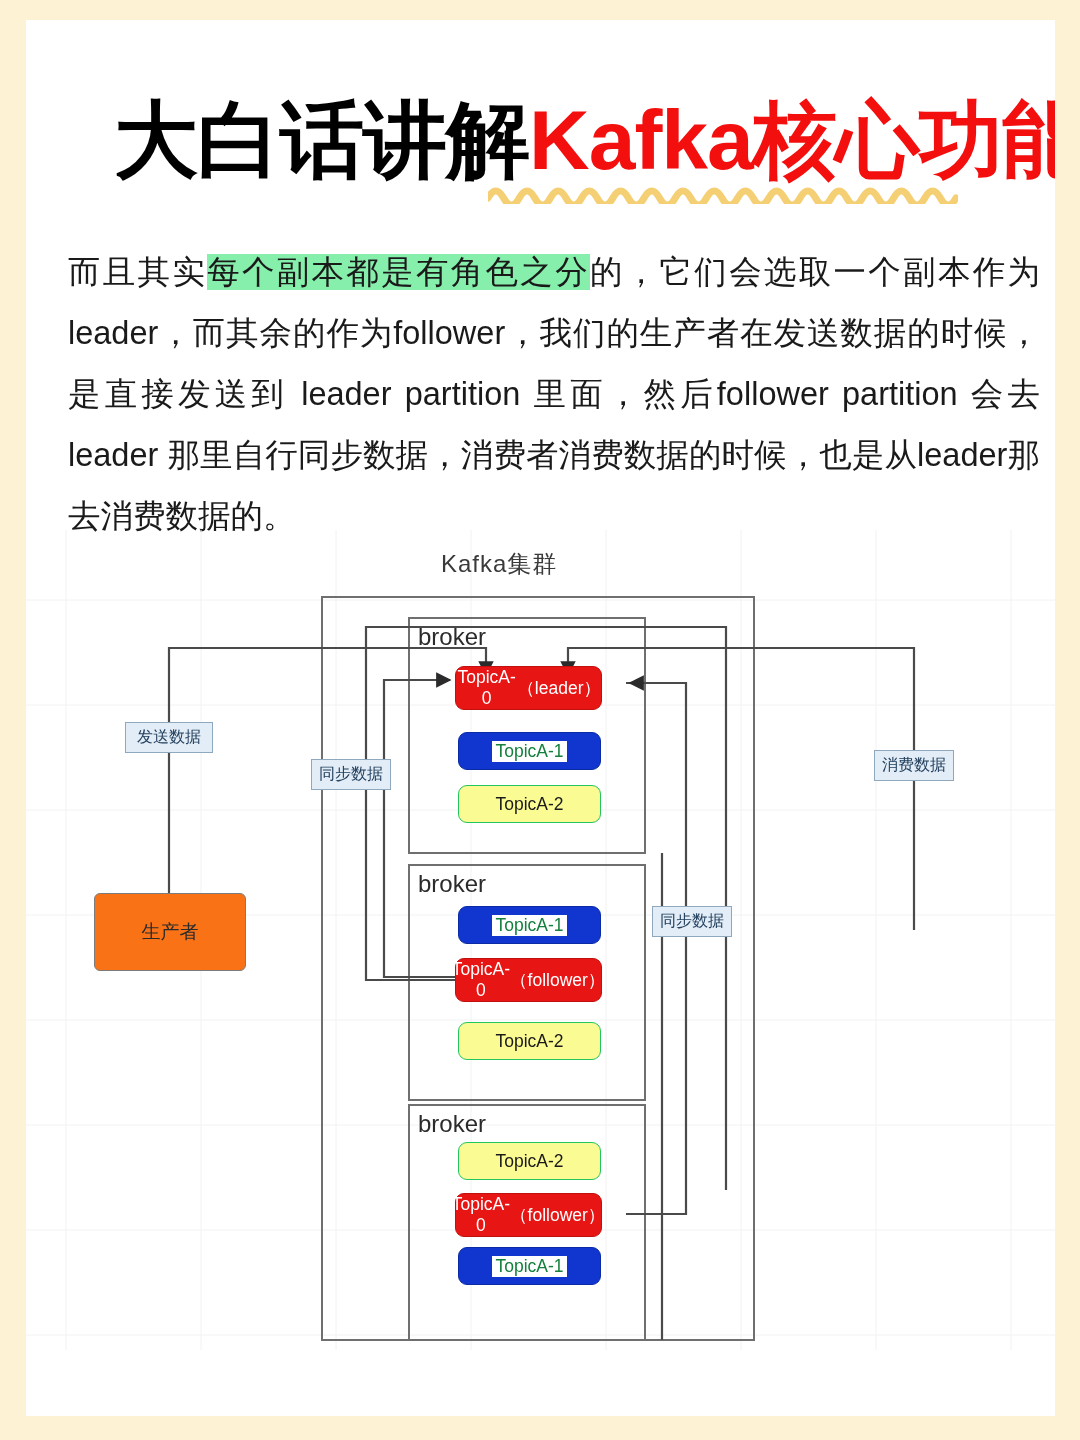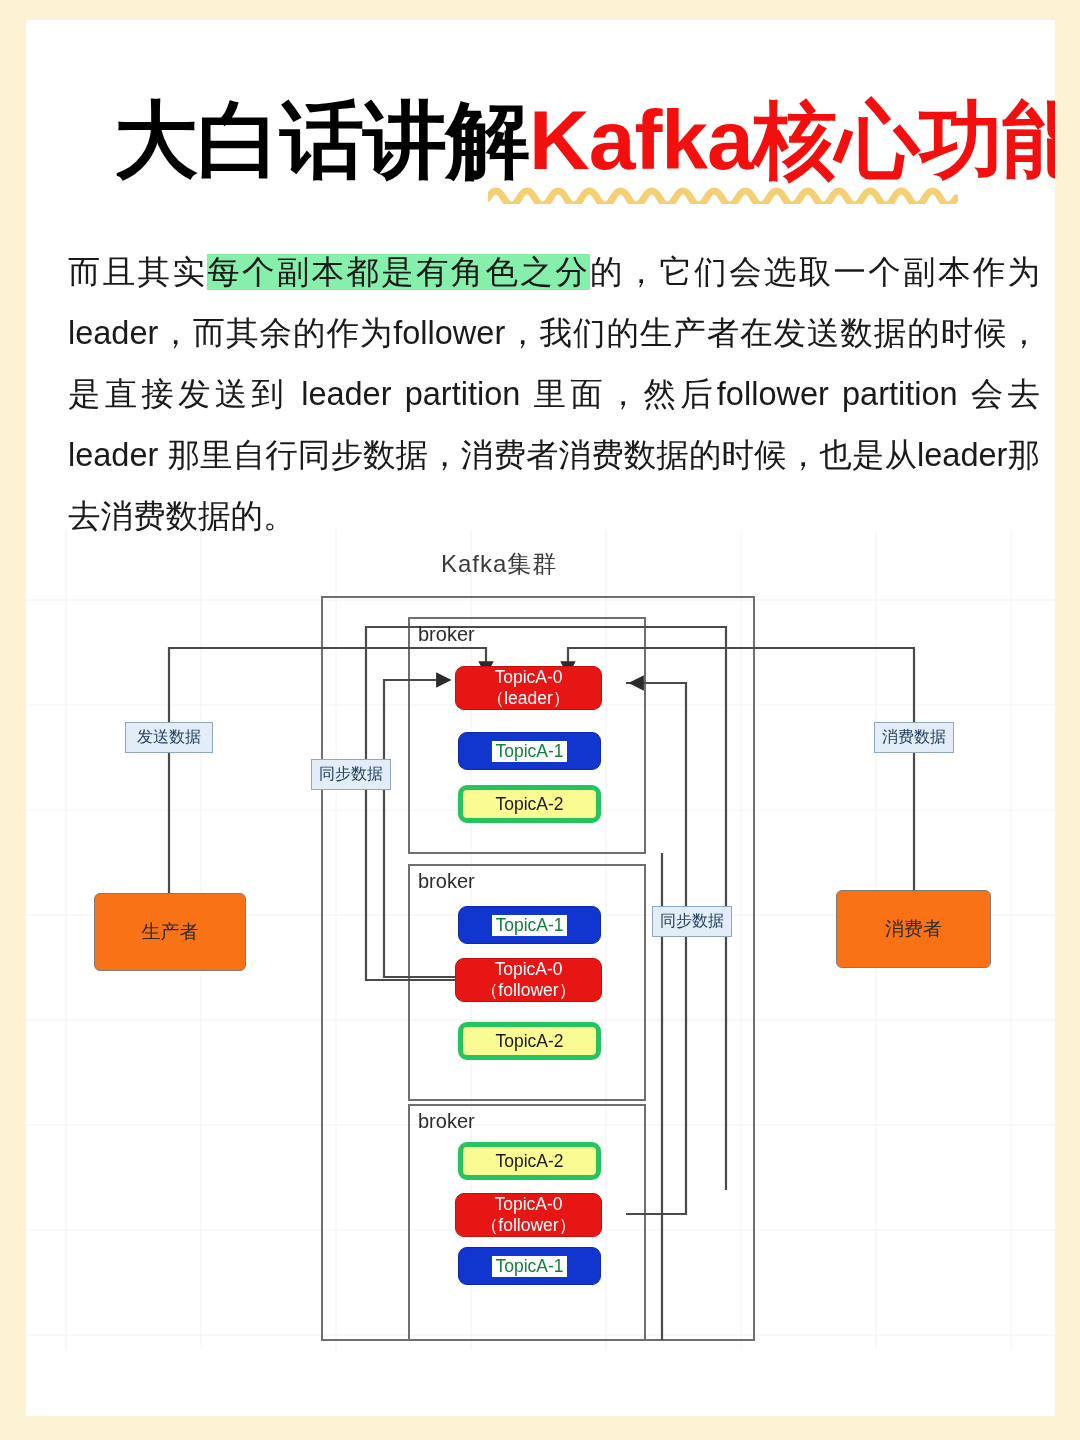--- a/index.html
+++ b/index.html
@@ -89,32 +89,31 @@
     left: 415px;
     top: 18px;
     font-size: 24px;
     color: #3a3a3a;
     letter-spacing: 1px;
   }
 
   
   .broker-label {
     position: absolute;
-    font-size: 20px;
+    font-size: 24px;
     color: #2b2b2b;
   }
 
   
   .part {
     position: absolute;
     border-radius: 9px;
     display: flex;
     align-items: center;
     justify-content: center;
-    flex-direction: column;
     font-size: 17.5px;
     line-height: 21px;
     text-align: center;
     box-sizing: border-box;
   }
   .part.red {
     background: #e81515;
     border: 1px solid #c01010;
     color: #ffffff;
   }
@@ -123,21 +122,21 @@
     border: 1px solid #0b2aa5;
     color: #ffffff;
   }
   .part.blue .ptext {
     background: #ffffff;
     color: #15803d;
     padding: 0 3px;
   }
   .part.yellow {
     background: #fbfb93;
-    border: 5px solid #22c55e;
+    border: 1px solid #22c55e;
     color: #1a1a1a;
   }
 
   
   .tag {
     position: absolute;
     background: #e3edf7;
     border: 1px solid #8fa8bd;
     color: #23405e;
     font-size: 16px;
@@ -287,25 +286,22 @@
       <span class="ptext">TopicA-0</span>
       <span class="prole">（follower）</span>
     </div>
     <div class="part blue" style="left:432px; top:717px; width:143px; height:38px;">
       <span class="ptext">TopicA-1</span>
     </div>
 
     <div class="tag" style="left:99px; top:192px; width:88px;font-family:Liberation Mono, monospace;">发送数据</div>
     <div class="tag" style="left:285px; top:229px; width:80px;">同步数据</div>
     <div class="tag" style="left:626px; top:376px; width:80px;">同步数据</div>
-    <div class="tag" style="left:848px; top:192px; width:80px;">消费数据</div>
+    <div class="tag" style="left:848px; top:220px; width:80px;">消费数据</div>
 
     <div class="endpoint" style="left:68px; top:363px; width:152px; height:78px;">
       <span>生产者</span>
     </div>
-    <div class="endpoint" style="left:810px; top:360px; width:155px; height:78px;">
-      <span>消费者</span>
-    </div>
 
   </div>
 
 
 </div>
 
 </body></html>

